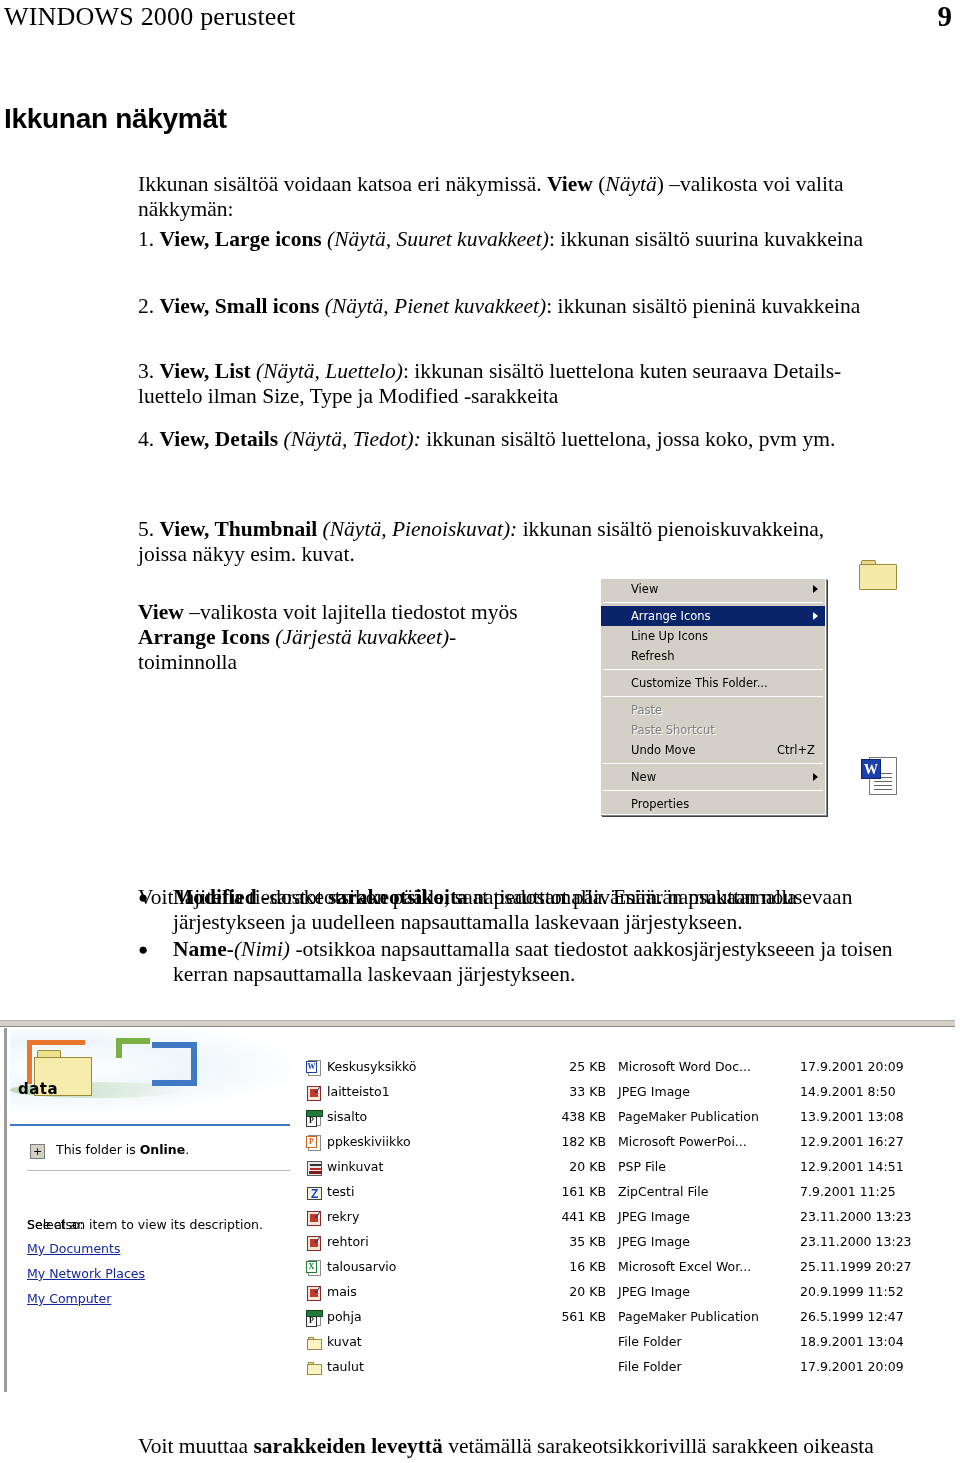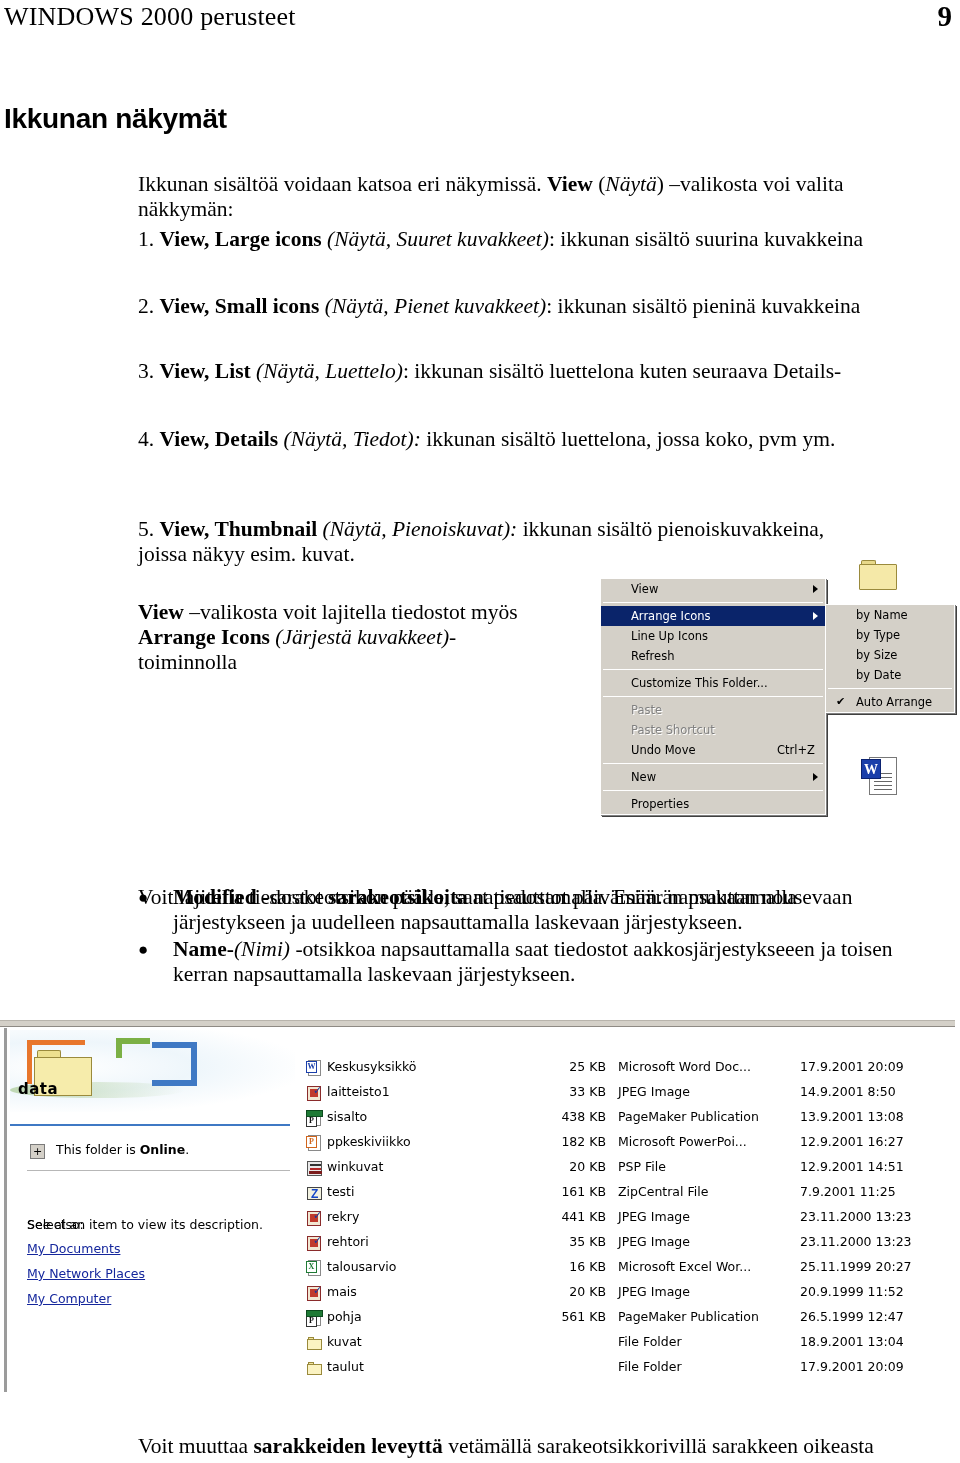--- a/index.html
+++ b/index.html
@@ -331,20 +331,21 @@
 <p class="txt" id="item2">
   <span>2.</span>
   <b>View, Small icons</b>
   <i>(Näytä, Pienet kuvakkeet)</i><span>: ikkunan sisältö pieninä kuvakkeina</span>
 </p>
 
 <p class="txt" id="item3">
   <span>3.</span>
   <b>View, List</b>
   <i>(Näytä, Luettelo)</i><span>: ikkunan sisältö luettelona  kuten seuraava Details-</span><br>
+  <span>luettelo ilman Size, Type ja Modified -sarakkeita</span>
 </p>
 
 <p class="txt" id="item4">
   <span>4.</span>
   <b>View, Details</b>
   <i>(Näytä, Tiedot):</i><span> ikkunan sisältö luettelona, jossa koko, pvm ym.</span>
 </p>
 
 <p class="txt" id="item5">
   <span>5.</span>
@@ -401,39 +402,20 @@
     <div class="mi">
       <span>New</span>
       <span class="arrow"></span>
     </div>
     <div class="msep"></div>
     <div class="mi">
       <span>Properties</span>
     </div>
   </div>
 
-  <div class="winmenu" id="menu-sub">
-    <div class="mi">
-      <span>by Name</span>
-    </div>
-    <div class="mi">
-      <span>by Type</span>
-    </div>
-    <div class="mi">
-      <span>by Size</span>
-    </div>
-    <div class="mi">
-      <span>by Date</span>
-    </div>
-    <div class="msep"></div>
-    <div class="mi">
-      <span class="chk">✔</span>
-      <span>Auto Arrange</span>
-    </div>
-  </div>
 
   <div id="word-doc">
     <div class="sheet"></div>
     <div class="lines"></div>
     <div class="wbadge">W</div>
   </div>
 </div>
 
 <p class="txt" id="sort-intro">
   <span>Voit lajitella tiedostot </span><b>sarakeotsikoita</b><span> napsauttamalla. Esim. napsauttamalla</span>

